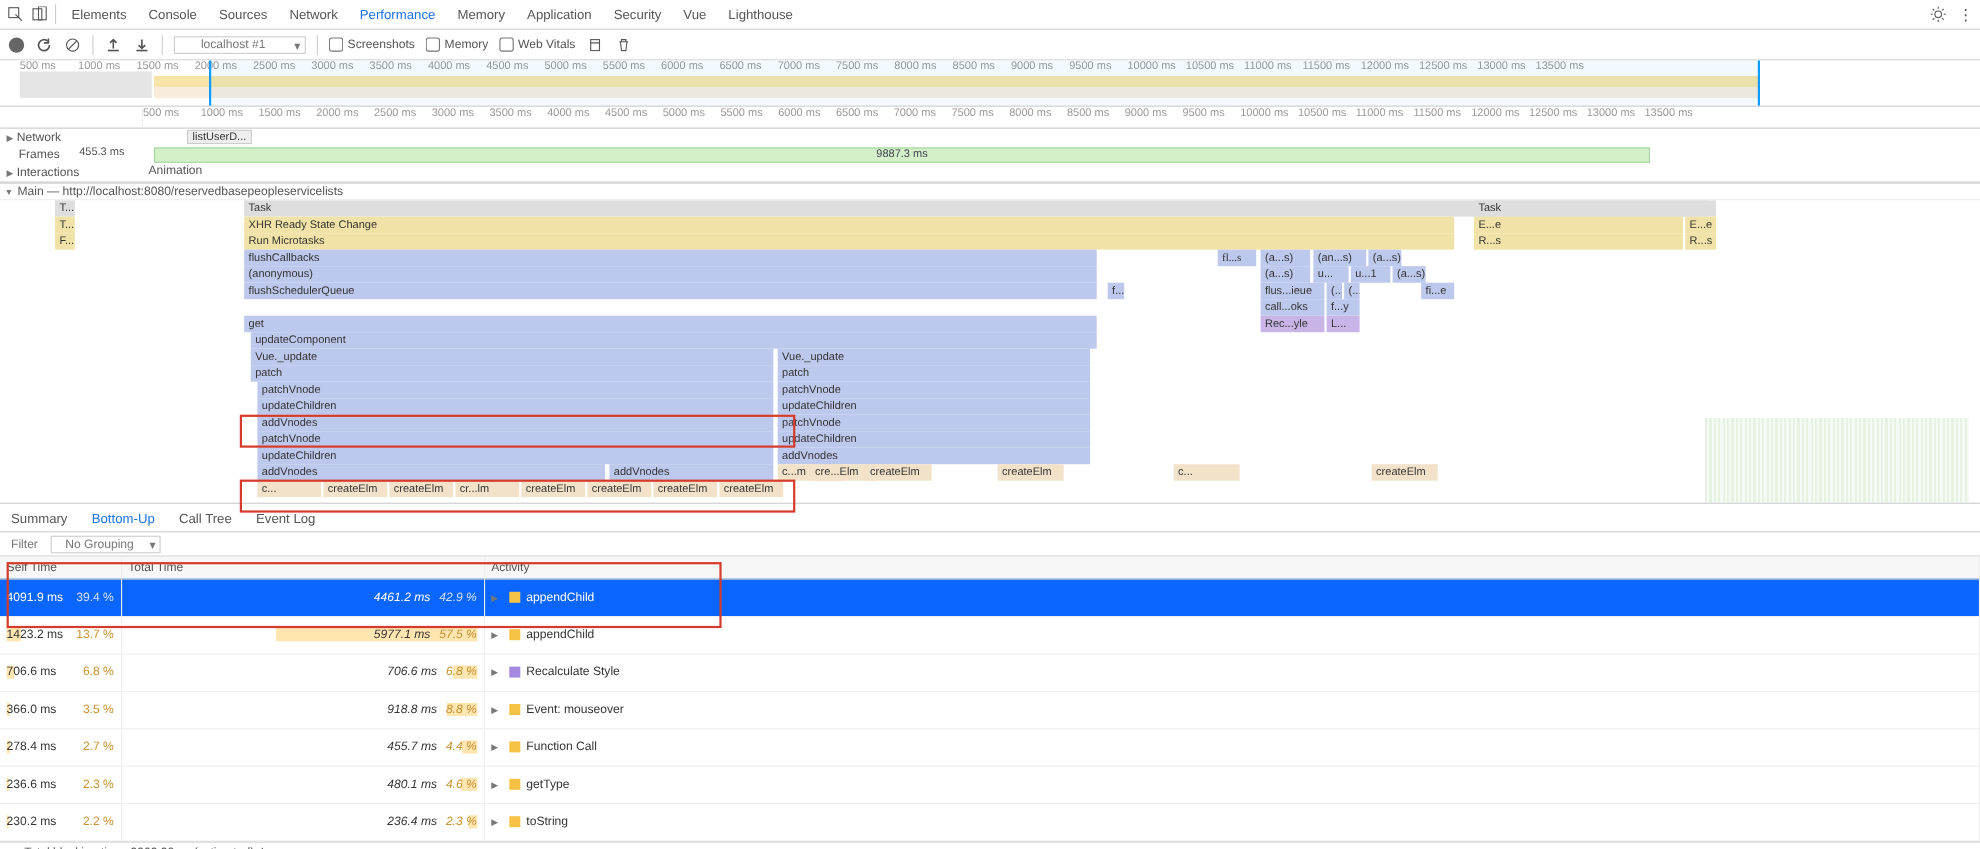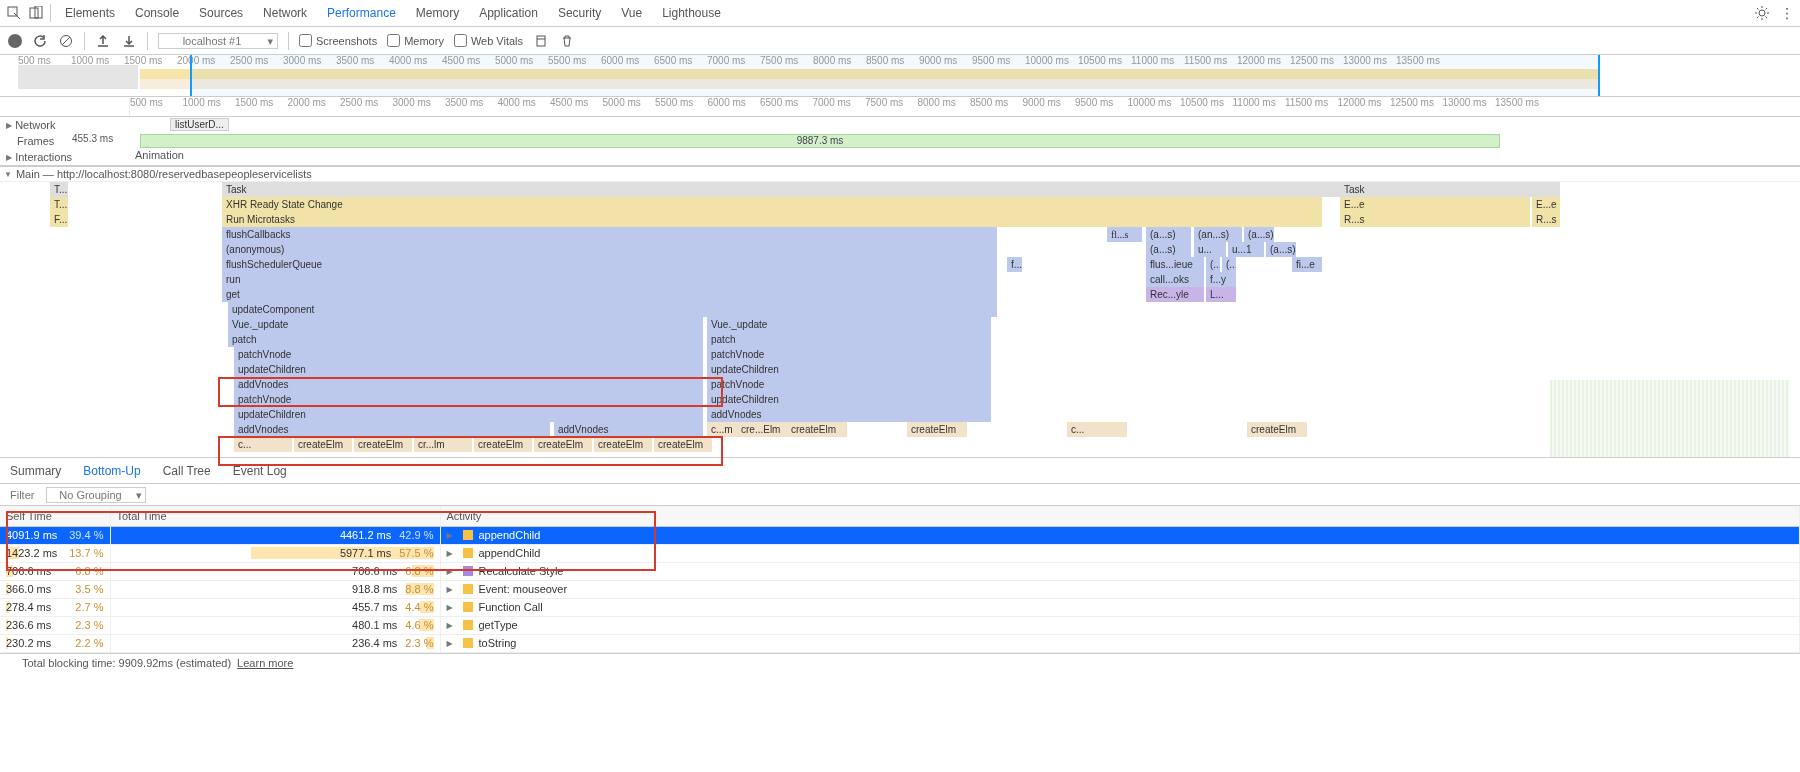--- a/index.html
+++ b/index.html
@@ -47,35 +47,35 @@
   .blue-c { background:#bcc8ec; }
   .violet-c { background:#c9b4e8; }
   .tan-c { background:#f2e2c9; }
   .red-annot { position:absolute; border:2px solid #d63a2b; background:transparent; pointer-events:none; z-index:50; }
   .bottom-tabs { height:26px; display:flex; align-items:center; border-bottom:1px solid #ccc; padding-left:10px; gap:22px; font-size:12px; color:#555; }
   .bottom-tabs .btab { cursor:pointer; }
   .bottom-tabs .btab.active { color:#1a73e8; }
   .filter-row { height:22px; display:flex; align-items:center; border-bottom:1px solid #ccc; padding-left:10px; gap:12px; font-size:11px; color:#777; }
   .bu-table { width:100%; border-collapse:collapse; font-size:11px; }
   .bu-table th { text-align:left; font-weight:normal; color:#555; border-bottom:1px solid #ccc; border-right:1px solid #eee; padding:3px 6px; background:#f7f7f7; height:20px; }
-  .bu-table td { border-bottom:1px solid #eee; padding:2px 6px; height:18px; border-right:1px solid #eee; }
+  .bu-table td { border-bottom:1px solid #eee; padding:2px 6px; height:34px; border-right:1px solid #eee; }
   .selftime-cell { display:flex; justify-content:space-between; gap:8px; position:relative; }
   .pct-bar { position:absolute; inset:0; background:#ffe6b0; z-index:-1; }
   .pct-txt { color:#c79030; }
   .activity-cell { display:flex; align-items:center; gap:6px; }
   .act-tri { font-size:8px; color:#777; width:10px; }
   .act-sq { width:10px; height:10px; display:inline-block; }
   .sq-yellow { background:#f5c245; }
   .sq-violet { background:#a58be0; }
   tr.selected td { background:#0a66ff; color:#fff; }
   tr.selected .pct-txt { color:#cde0ff; }
   tr.selected .selftime-cell .pct-bar { background:#3a82ff; }
   .col-self { width:110px; }
   .col-total { width:330px; }
-  .totaltime-cell { display:flex; justify-content:flex-end; gap:8px; position:relative; }
+  .totaltime-cell { display:flex; justify-content:flex-end; gap:8px; position:relative;font-style:italic; }
   .statusbar { height:20px; border-top:1px solid #ccc; display:flex; align-items:center; padding-left:22px; font-size:11px; color:#555; gap:6px; }
   .statusbar a { color:#555; text-decoration:underline; cursor:pointer; }
   .right-mini { position:absolute; right:10px; top:198px; width:240px; height:220px; background:repeating-linear-gradient(90deg,#d7e9d3 0 2px,#f0f7ee 2px 4px); opacity:0.6; }
 </style>
 </head>
 <body>
 
 <div class="topbar">
   <div class="topbar-left">
     <div class="topbar-icons">
@@ -280,21 +280,20 @@
   <div class="right-mini"></div>
 <div class="flame-row grey-c" style="top: 0px; left: 50px; width: 18px;">T...</div>
     <div class="flame-row task-c" style="top: 15px; left: 50px; width: 18px;">T...</div>
     <div class="flame-row task-c" style="top: 30px; left: 50px; width: 18px;">F...</div>
     <div class="flame-row grey-c" style="top: 0px; left: 222px; width: 1330px;">Task</div>
     <div class="flame-row task-c" style="top: 15px; left: 222px; width: 1100px;">XHR Ready State Change</div>
     <div class="flame-row task-c" style="top: 30px; left: 222px; width: 1100px;">Run Microtasks</div>
     <div class="flame-row blue-c" style="top: 45px; left: 222px; width: 775px;">flushCallbacks</div>
     <div class="flame-row blue-c" style="top: 60px; left: 222px; width: 775px;">(anonymous)</div>
     <div class="flame-row blue-c" style="top: 75px; left: 222px; width: 775px;">flushSchedulerQueue</div>
-    <div class="flame-row blue-c" style="top: 90px; left: 222px; width: 775px;">run</div>
     <div class="flame-row blue-c" style="top: 105px; left: 222px; width: 775px;">get</div>
     <div class="flame-row blue-c" style="top: 120px; left: 228px; width: 769px;">updateComponent</div>
     <div class="flame-row blue-c" style="top: 135px; left: 228px; width: 475px;">Vue._update</div>
     <div class="flame-row blue-c" style="top: 135px; left: 707px; width: 284px;">Vue._update</div>
     <div class="flame-row blue-c" style="top: 150px; left: 228px; width: 475px;">patch</div>
     <div class="flame-row blue-c" style="top: 150px; left: 707px; width: 284px;">patch</div>
     <div class="flame-row blue-c" style="top: 165px; left: 234px; width: 469px;">patchVnode</div>
     <div class="flame-row blue-c" style="top: 165px; left: 707px; width: 284px;">patchVnode</div>
     <div class="flame-row blue-c" style="top: 180px; left: 234px; width: 469px;">updateChildren</div>
     <div class="flame-row blue-c" style="top: 180px; left: 707px; width: 284px;">updateChildren</div>

